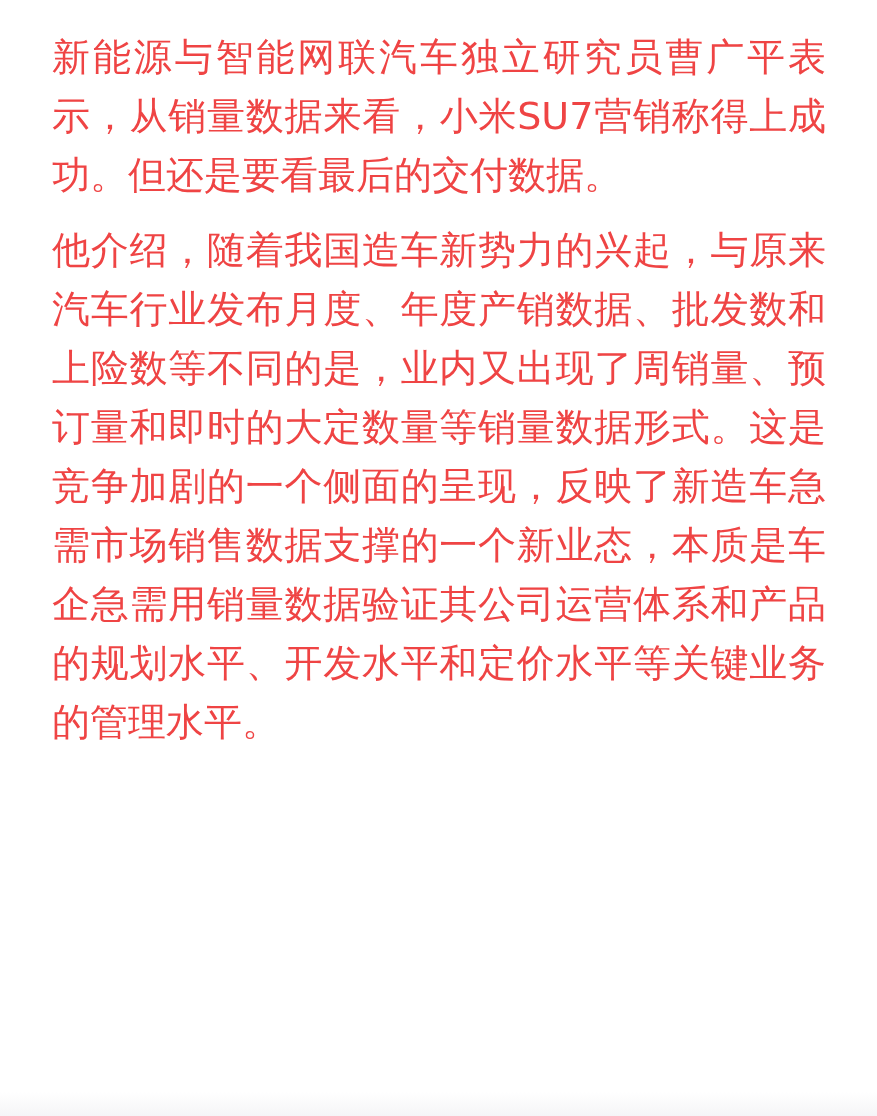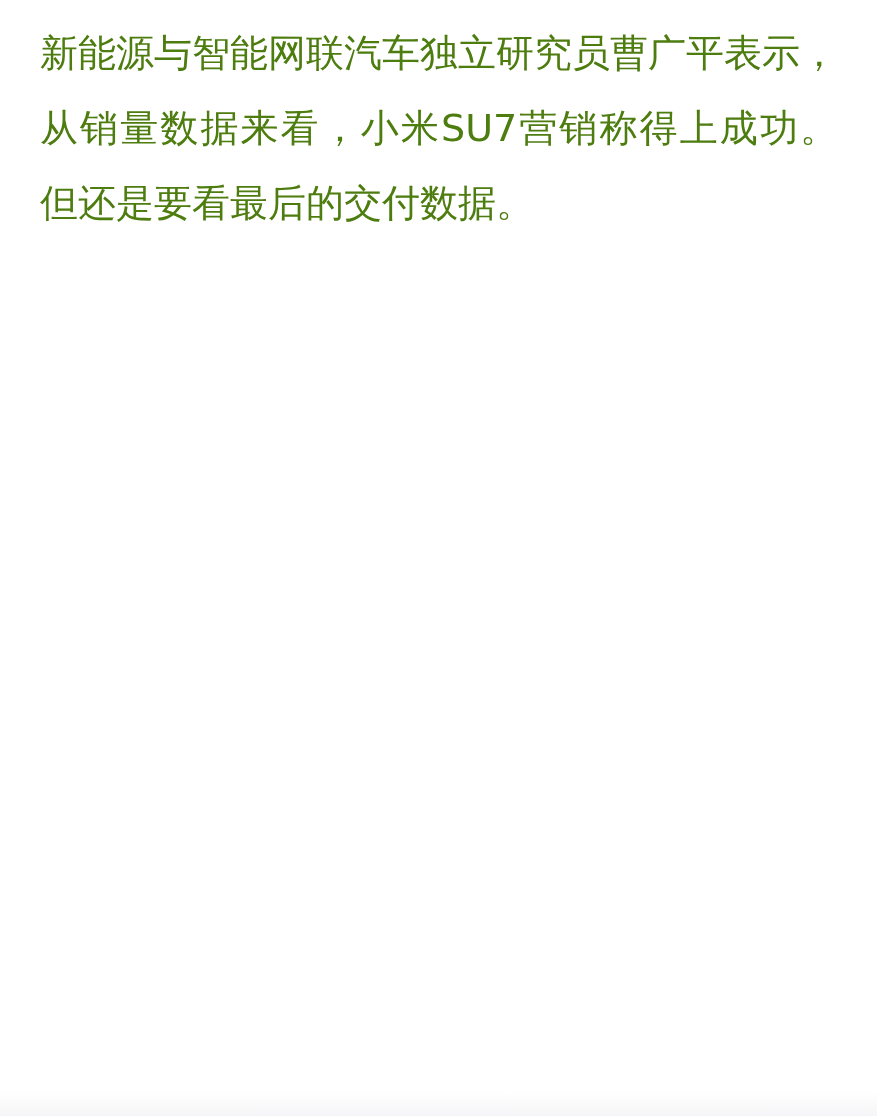--- a/index.html
+++ b/index.html
@@ -13,25 +13,25 @@
     overflow: hidden;
     position: relative;
     font-family: "DejaVu Sans", "Liberation Sans", sans-serif;
   }
   .article {
     box-sizing: border-box;
     width: 877px;
     padding: 16px 39px 0 40px;
   }
   .article p {
-    margin: 0;
+    margin: 12px;
     font-size: 38px;
-    line-height: 75px;
+    line-height: 59px;
     font-weight: 400;
-    color: #4d7c0f;
+    color: #ef4444;
     text-align: justify;
     text-justify: inter-ideograph;
     word-break: break-all;
     letter-spacing: 0;
   }
   .article p + p {
     margin-top: 16px;
   }
   .bottom-fade {
     position: absolute;
@@ -41,15 +41,16 @@
     height: 24px;
     background: linear-gradient(to bottom, rgba(246,246,248,0) 0%, #f5f5f7 100%);
     pointer-events: none;
   }
 </style>
 </head>
 <body>
 
 <div class="article">
   <p>新能源与智能网联汽车独立研究员曹广平表示，从销量数据来看，小米SU7营销称得上成功。但还是要看最后的交付数据。</p>
+  <p>他介绍，随着我国造车新势力的兴起，与原来汽车行业发布月度、年度产销数据、批发数和上险数等不同的是，业内又出现了周销量、预订量和即时的大定数量等销量数据形式。这是竞争加剧的一个侧面的呈现，反映了新造车急需市场销售数据支撑的一个新业态，本质是车企急需用销量数据验证其公司运营体系和产品的规划水平、开发水平和定价水平等关键业务的管理水平。</p>
 </div>
 
 <div class="bottom-fade"></div>
 
 </body></html>

